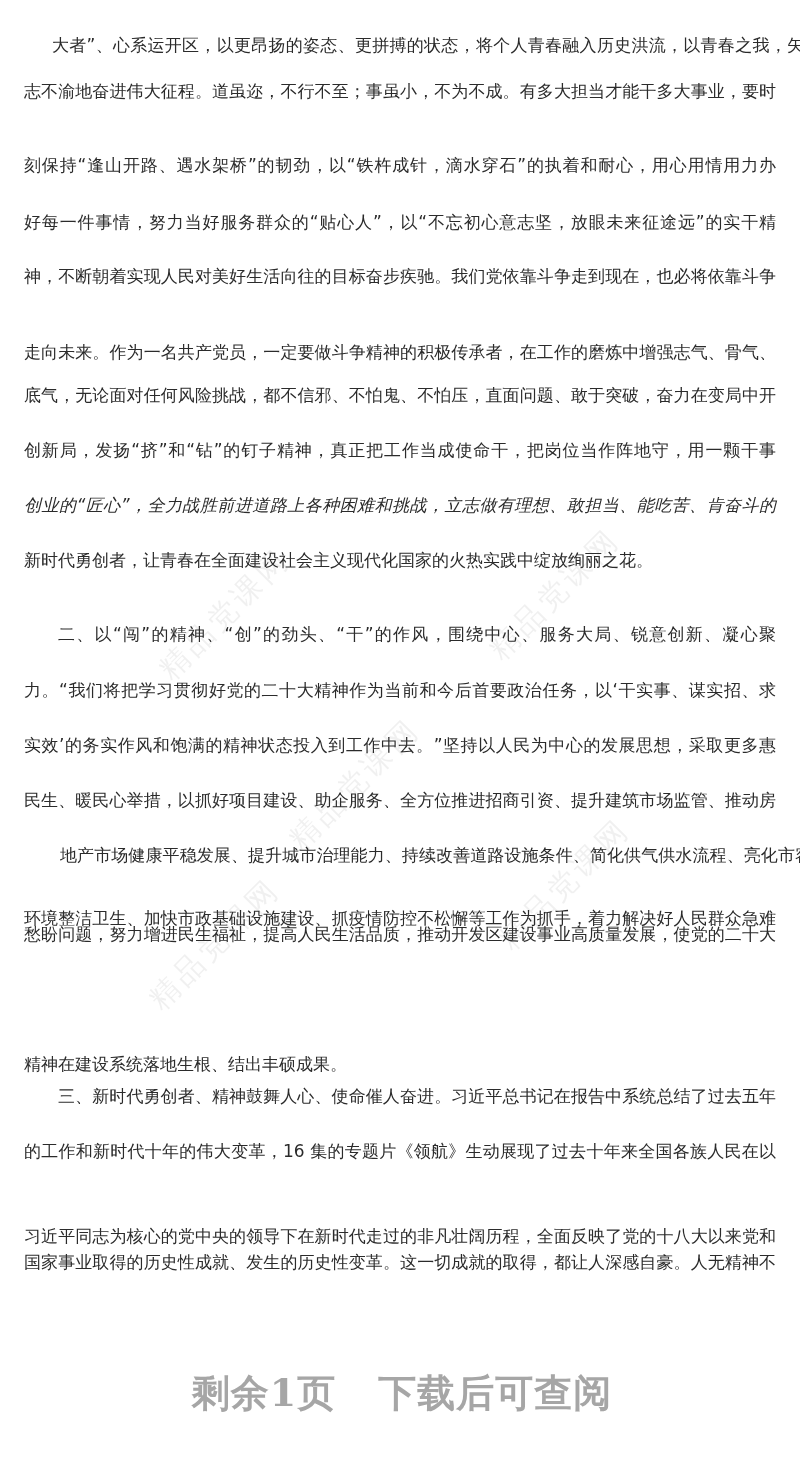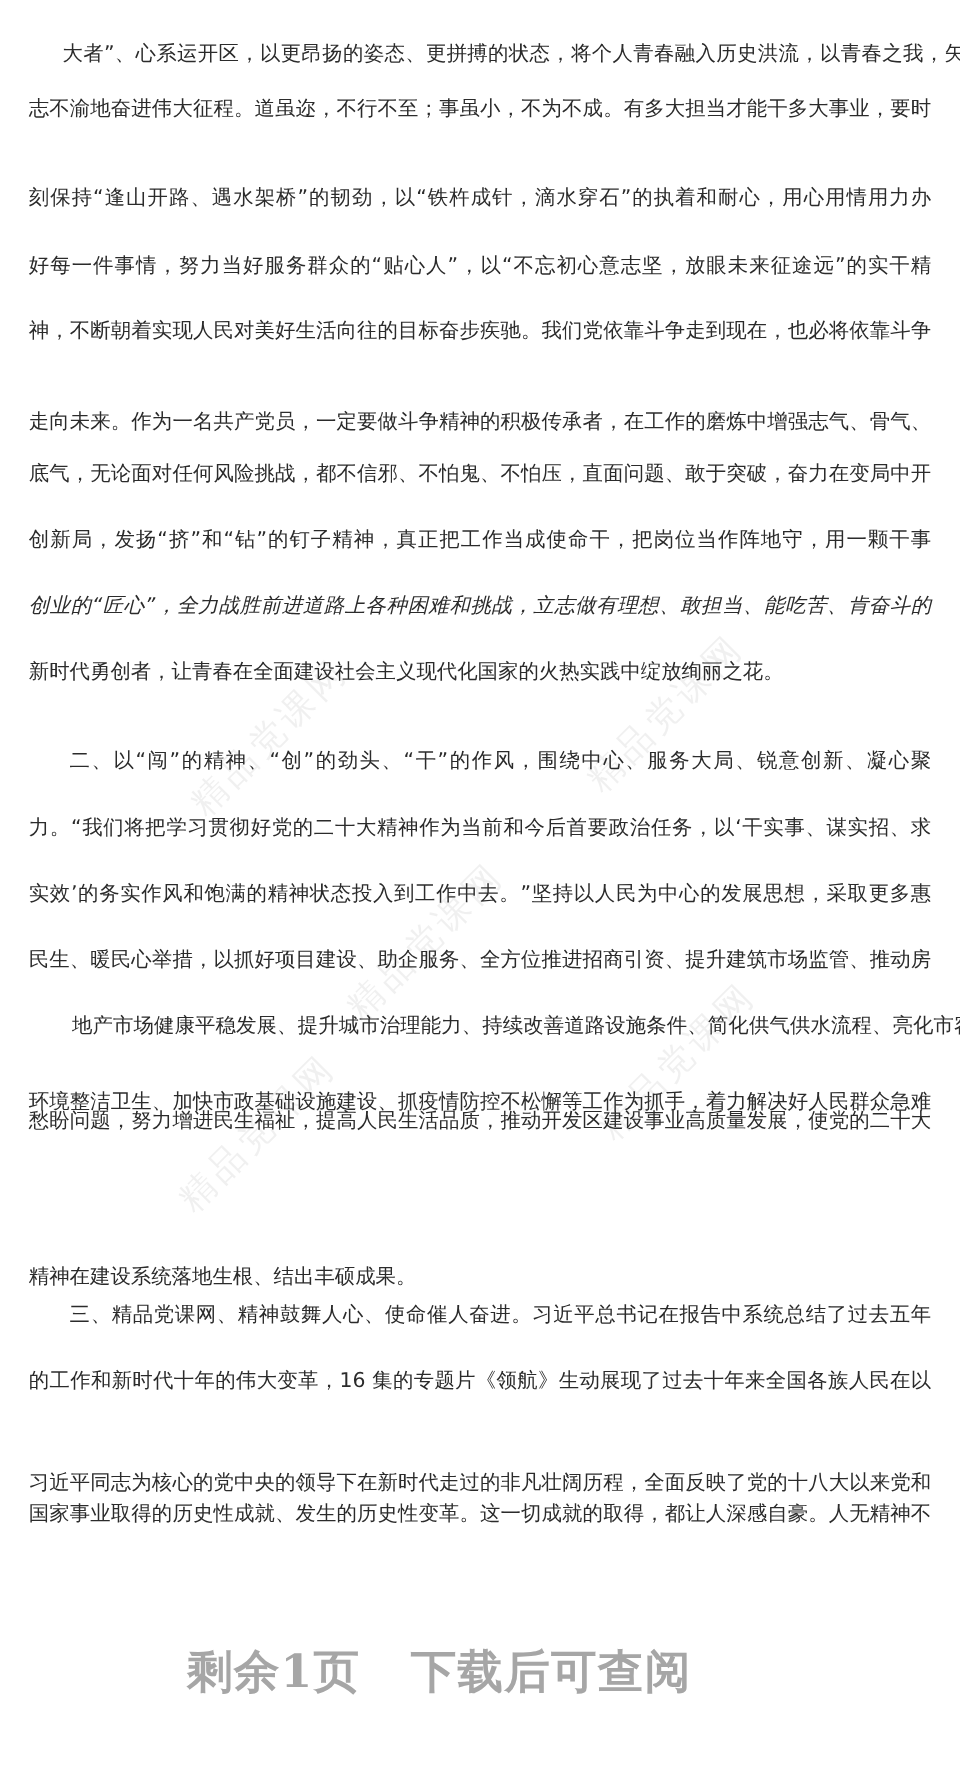--- a/index.html
+++ b/index.html
@@ -54,20 +54,21 @@
       position: absolute;
       left: 0;
       top: 1368px;
       width: 732px;
       text-align: center;
       font-size: 38px;
       font-weight: bold;
       color: #a6a6a6;
       font-family: "DejaVu Serif", "Liberation Serif", serif;
       letter-spacing: 1px;
+      padding-left: 36px;
     }
     .footer-banner .gap {
       display: inline-block;
       width: 42px;
     }
   </style>
 </head>
 <body>
 
 <div class="page">
@@ -90,21 +91,21 @@
       <div class="line" style="top: 494px; font-style: italic;">创业的“匠心”，全力战胜前进道路上各种困难和挑战，立志做有理想、敢担当、能吃苦、肯奋斗的</div>
       <div class="line last" style="top: 549px;">新时代勇创者，让青春在全面建设社会主义现代化国家的火热实践中绽放绚丽之花。</div>
       <div class="line indent" style="top: 623px;">二、以“闯”的精神、“创”的劲头、“干”的作风，围绕中心、服务大局、锐意创新、凝心聚</div>
       <div class="line" style="top: 679px;">力。“我们将把学习贯彻好党的二十大精神作为当前和今后首要政治任务，以‘干实事、谋实招、求</div>
       <div class="line" style="top: 734px;">实效’的务实作风和饱满的精神状态投入到工作中去。”坚持以人民为中心的发展思想，采取更多惠</div>
       <div class="line" style="top: 789px;">民生、暖民心举措，以抓好项目建设、助企服务、全方位推进招商引资、提升建筑市场监管、推动房</div>
       <div class="line" style="top: 844px; margin-left: 36px;">地产市场健康平稳发展、提升城市治理能力、持续改善道路设施条件、简化供气供水流程、亮化市容</div>
       <div class="line" style="top: 907px;">环境整洁卫生、加快市政基础设施建设、抓疫情防控不松懈等工作为抓手，着力解决好人民群众急难</div>
       <div class="line" style="top: 923px;">愁盼问题，努力增进民生福祉，提高人民生活品质，推动开发区建设事业高质量发展，使党的二十大</div>
       <div class="line last" style="top: 1017px; margin-top: 36px;">精神在建设系统落地生根、结出丰硕成果。</div>
-      <div class="line indent" style="top: 1085px;">三、精品党课网、精神鼓舞人心、使命催人奋进。习近平总书记在报告中系统总结了过去五年</div>
+      <div class="line indent" style="top: 1085px;">三、新时代勇创者、精神鼓舞人心、使命催人奋进。习近平总书记在报告中系统总结了过去五年</div>
       <div class="line" style="top: 1140px;">的工作和新时代十年的伟大变革，16 集的专题片《领航》生动展现了过去十年来全国各族人民在以</div>
       <div class="line" style="top: 1196px; margin-top: 29px;">习近平同志为核心的党中央的领导下在新时代走过的非凡壮阔历程，全面反映了党的十八大以来党和</div>
       <div class="line" style="top: 1251px;">国家事业取得的历史性成就、发生的历史性变革。这一切成就的取得，都让人深感自豪。人无精神不</div>
     </div>
 
   <div class="footer-banner">
     <span>剩余1页</span><span class="gap"></span><span>下载后可查阅</span>
   </div>
 </div>
 

